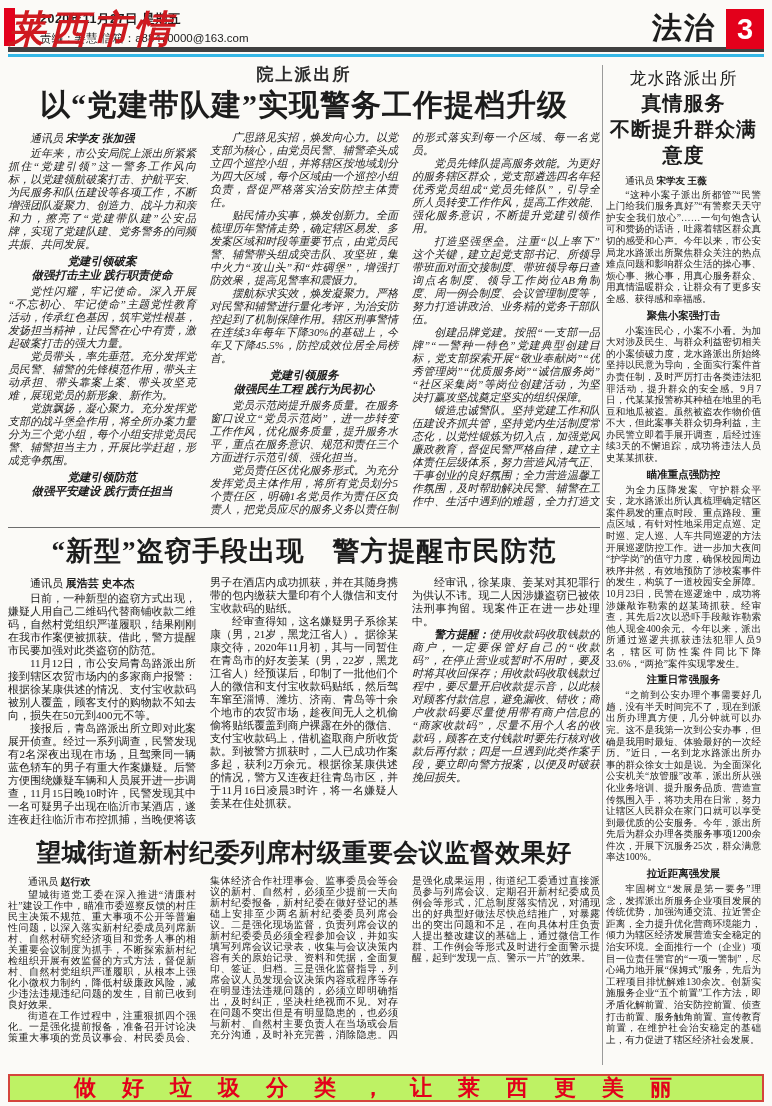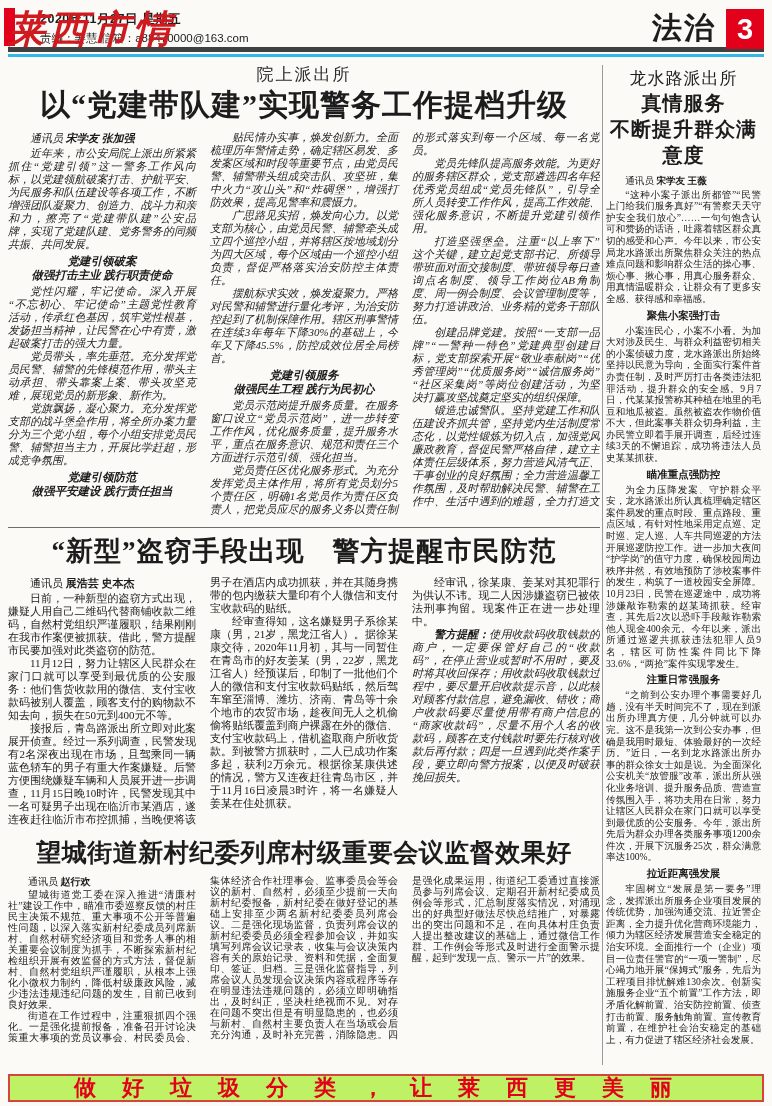--- a/index.html
+++ b/index.html
@@ -35,21 +35,21 @@
     font-family:"Liberation Sans","DejaVu Sans",sans-serif;
     font-size:29px;font-weight:bold;text-align:center;line-height:40px;
   }
   .rule-cyan{height:3px;background:var(--cyan);margin-top:2px;}
   
   .main{display:flex;margin-top:6px;height:1012px;}
   .left-region{width:592px;overflow:hidden;}
   .v-rule{width:1px;background:#9a9a9a;margin:2px 3px 10px 2px;}
   .right-col{width:155px;overflow:hidden;}
   
-  .kicker{text-align:center;font-size:17px;letter-spacing:2px;color:#2b2b2b;}
+  .kicker{text-align:center;font-size:17px;letter-spacing:2px;color:#2b2b2b;font-weight:bold;}
   .headline-a{
     text-align:center;font-size:30px;font-weight:900;letter-spacing:1px;
     line-height:36px;margin:1px 0 8px 0;
   }
   .headline-b{
     text-align:center;font-size:27px;font-weight:900;letter-spacing:1px;
     line-height:34px;margin:6px 0 8px 0;
   }
   .headline-c{
     text-align:center;font-size:25px;font-weight:900;letter-spacing:0.5px;
@@ -125,22 +125,22 @@
               <div>党建引领破案</div>
               <div>做强打击主业 践行职责使命</div>
             </h4>
             <p class="para">党性闪耀，牢记使命。深入开展“不忘初心、牢记使命”主题党性教育活动，传承红色基因，筑牢党性根基，发扬担当精神，让民警在心中有责，激起破案打击的强大力量。</p>
             <p class="para">党员带头，率先垂范。充分发挥党员民警、辅警的先锋模范作用，带头主动承担、带头靠案上案、带头攻坚克难，展现党员的新形象、新作为。</p>
             <p class="para">党旗飘扬，凝心聚力。充分发挥党支部的战斗堡垒作用，将全所办案力量分为三个党小组，每个小组安排党员民警、辅警担当主力，开展比学赶超，形成竞争氛围。</p>
             <h4 class="subhead">
               <div>党建引领防范</div>
               <div>做强平安建设 践行责任担当</div>
             </h4>
+            <p class="para">广思路见实招，焕发向心力。以党支部为核心，由党员民警、辅警牵头成立四个巡控小组，并将辖区按地域划分为四大区域，每个区域由一个巡控小组负责，督促严格落实治安防控主体责任。</p>
             <p class="para">贴民情办实事，焕发创新力。全面梳理历年警情走势，确定辖区易发、多发案区域和时段等重要节点，由党员民警、辅警带头组成突击队、攻坚班，集中火力“攻山头”和“炸碉堡”，增强打防效果，提高见警率和震慑力。</p>
-            <p class="para">广思路见实招，焕发向心力。以党支部为核心，由党员民警、辅警牵头成立四个巡控小组，并将辖区按地域划分为四大区域，每个区域由一个巡控小组负责，督促严格落实治安防控主体责任。</p>
             <p class="para">摆航标求实效，焕发凝聚力。严格对民警和辅警进行量化考评，为治安防控起到了机制保障作用。辖区刑事警情在连续3年每年下降30%的基础上，今年又下降45.5%，防控成效位居全局榜首。</p>
             <h4 class="subhead">
               <div>党建引领服务</div>
               <div>做强民生工程 践行为民初心</div>
             </h4>
             <p class="para">党员示范岗提升服务质量。在服务窗口设立“党员示范岗”，进一步转变工作作风，优化服务质量，提升服务水平，重点在服务意识、规范和责任三个方面进行示范引领、强化担当。</p>
             <p class="para">党员责任区优化服务形式。为充分发挥党员主体作用，将所有党员划分5个责任区，明确1名党员作为责任区负责人，把党员应尽的服务义务以责任制的形式落实到每一个区域、每一名党员。</p>
             <p class="para">党员先锋队提高服务效能。为更好的服务辖区群众，党支部遴选四名年轻优秀党员组成“党员先锋队”，引导全所人员转变工作作风，提高工作效能、强化服务意识，不断提升党建引领作用。</p>
             <p class="para">打造坚强堡垒。注重“以上率下”这个关键，建立起党支部书记、所领导带班面对面交接制度、带班领导每日查询点名制度、领导工作岗位AB角制度、周一例会制度、会议管理制度等，努力打造讲政治、业务精的党务干部队伍。</p>
             <p class="para">创建品牌党建。按照“一支部一品牌”“一警种一特色”党建典型创建目标，党支部探索开展“敬业奉献岗”“优秀管理岗”“优质服务岗”“诚信服务岗”“社区采集岗”等岗位创建活动，为坚决打赢攻坚战奠定坚实的组织保障。</p>
@@ -148,21 +148,21 @@
           </div>
       </div>
 
       <hr class="h-rule">
 
       <div>
         <h2 class="headline-b">“新型”盗窃手段出现　警方提醒市民防范</h2>
         <div class="body-cols body-b">
             <p class="byline"><span>通讯员 </span><span class="names">展浩芸 史本杰</span></p>
             <p class="para">日前，一种新型的盗窃方式出现，嫌疑人用自己二维码代替商铺收款二维码，自然村党组织严谨履职，结果刚刚在我市作案便被抓获。借此，警方提醒市民要加强对此类盗窃的防范。</p>
-            <p class="para">11月12日，努力让辖区人民群众在家门口就可以享受到最优质的公安服务：他们售货收款用的微信、支付宝收款码被别人覆盖，顾客支付的购物款不知去向，损失在50元到400元不等。</p>
+            <p class="para">11月12日，市公安局青岛路派出所接到辖区农贸市场内的多家商户报警：根据徐某康供述的情况、支付宝收款码被别人覆盖，顾客支付的购物款不知去向，损失在50元到400元不等。</p>
             <p class="para">接报后，青岛路派出所立即对此案展开侦查。经过一系列调查，民警发现有2名深夜出现在市场，且驾乘同一辆蓝色轿车的男子有重大作案嫌疑。后警方便围绕嫌疑车辆和人员展开进一步调查，11月15日晚10时许，民警发现其中一名可疑男子出现在临沂市某酒店，遂连夜赶往临沂市布控抓捕，当晚便将该男子在酒店内成功抓获，并在其随身携带的包内缴获大量印有个人微信和支付宝收款码的贴纸。</p>
             <p class="para">经审查得知，这名嫌疑男子系徐某康（男，21岁，黑龙江省人）。据徐某康交待，2020年11月初，其与一同暂住在青岛市的好友姜某（男，22岁，黑龙江省人）经预谋后，印制了一批他们个人的微信和支付宝收款码贴纸，然后驾车窜至淄博、潍坊、济南、青岛等十余个地市的农贸市场，趁夜间无人之机偷偷将贴纸覆盖到商户裸露在外的微信、支付宝收款码上，借机盗取商户所收货款。到被警方抓获时，二人已成功作案多起，获利2万余元。根据徐某康供述的情况，警方又连夜赶往青岛市区，并于11月16日凌晨3时许，将一名嫌疑人姜某在住处抓获。</p>
             <p class="para">经审讯，徐某康、姜某对其犯罪行为供认不讳。现二人因涉嫌盗窃已被依法刑事拘留。现案件正在进一步处理中。</p>
             <p class="para kai"><span class="lead">警方提醒：</span>使用收款码收取钱款的商户，一定要保管好自己的“收款码”，在停止营业或暂时不用时，要及时将其收回保存；用收款码收取钱款过程中，要尽量开启收款提示音，以此核对顾客付款信息，避免漏收、错收；商户收款码要尽量使用带有商户信息的“商家收款码”，尽量不用个人名的收款码，顾客在支付钱款时要先行核对收款后再付款；四是一旦遇到此类作案手段，要立即向警方报案，以便及时破获挽回损失。</p>
           </div>
       </div>
 
       <div>
         <h2 class="headline-c">望城街道新村纪委列席村级重要会议监督效果好</h2>
         <div class="body-cols body-c">

